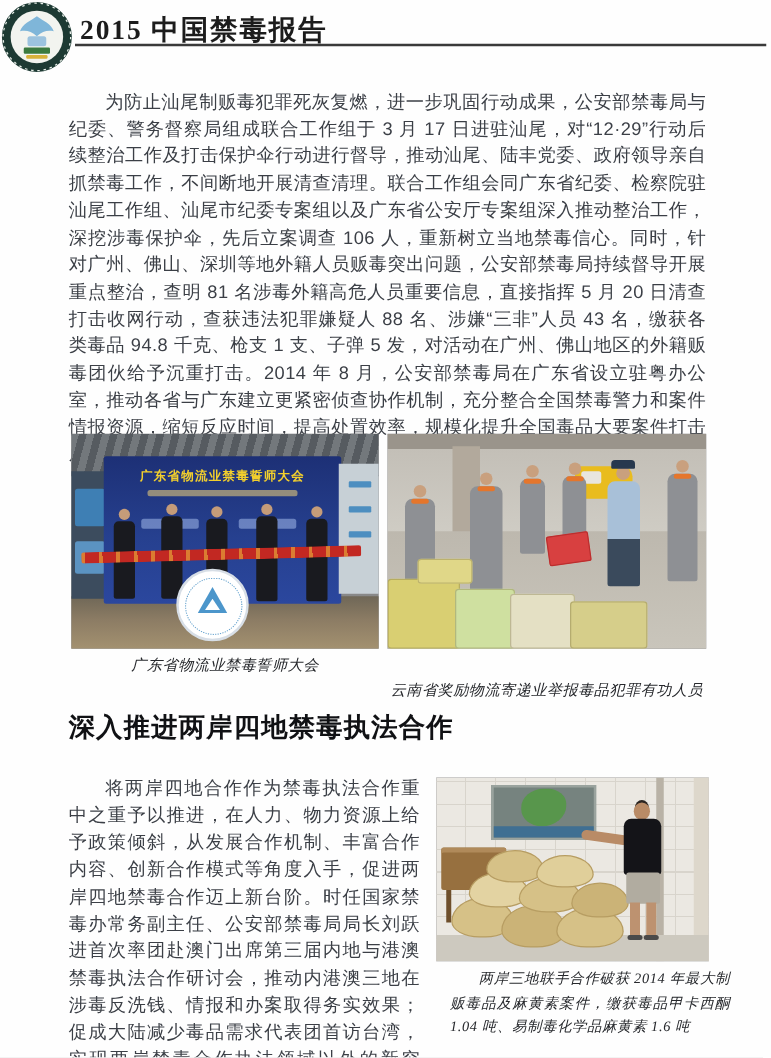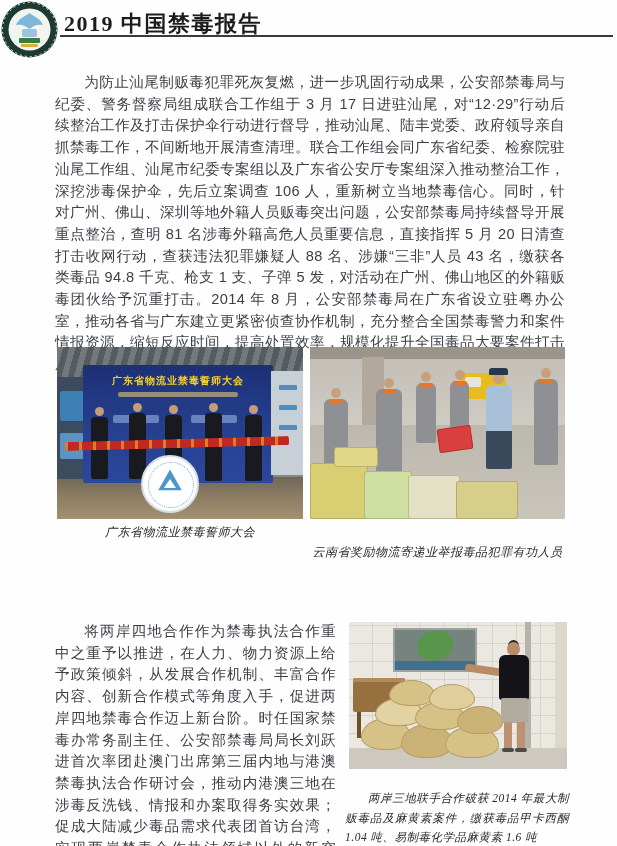--- a/index.html
+++ b/index.html
@@ -117,21 +117,21 @@
       <svg width="57" height="57" viewBox="0 0 57 57">
         <circle cx="28.5" cy="28.5" r="28" fill="#1d3a33"></circle>
         <circle cx="28.5" cy="28.5" r="27" fill="none" stroke="#e8efe9" stroke-width="1" stroke-dasharray="2 3"></circle>
         <circle cx="28.5" cy="28.5" r="21" fill="#f2f4ef"></circle>
         <path d="M28.5 12 C34 16 40 18 42 24 C37 23 33 24 28.5 28 C24 24 20 23 15 24 C17 18 23 16 28.5 12 Z" fill="#7fb6d9"></path>
         <rect x="21" y="28" width="15" height="8" rx="2" fill="#9cc3de"></rect>
         <rect x="18" y="37" width="21" height="5" rx="1" fill="#3b7a3f"></rect>
         <rect x="20" y="43" width="17" height="3" rx="1" fill="#d8b23a"></rect>
       </svg>
     </div>
-    <h1 class="report-title">2019 中国禁毒报告</h1>
+    <h1 class="report-title">2015 中国禁毒报告</h1>
     <div class="header-rule"></div>
   </div>
 
   <p class="body-par par-shanwei">为防止汕尾制贩毒犯罪死灰复燃，进一步巩固行动成果，公安部禁毒局与纪委、警务督察局组成联合工作组于 3 月 17 日进驻汕尾，对“12·29”行动后续整治工作及打击保护伞行动进行督导，推动汕尾、陆丰党委、政府领导亲自抓禁毒工作，不间断地开展清查清理。联合工作组会同广东省纪委、检察院驻汕尾工作组、汕尾市纪委专案组以及广东省公安厅专案组深入推动整治工作，深挖涉毒保护伞，先后立案调查 106 人，重新树立当地禁毒信心。同时，针对广州、佛山、深圳等地外籍人员贩毒突出问题，公安部禁毒局持续督导开展重点整治，查明 81 名涉毒外籍高危人员重要信息，直接指挥 5 月 20 日清查打击收网行动，查获违法犯罪嫌疑人 88 名、涉嫌“三非”人员 43 名，缴获各类毒品 94.8 千克、枪支 1 支、子弹 5 发，对活动在广州、佛山地区的外籍贩毒团伙给予沉重打击。2014 年 8 月，公安部禁毒局在广东省设立驻粤办公室，推动各省与广东建立更紧密侦查协作机制，充分整合全国禁毒警力和案件情报资源，缩短反应时间，提高处置效率，规模化提升全国毒品大要案件打击成效，推动全国毒品形势加快好转。</p>
 
   <div class="photo" style="left:57px;top:347px;width:246px;height:172px;">
     <div class="p1-floor"></div>
     <div class="p1-ceiling"></div>
     <div class="p1-screens">
       <div class="p1-screen-glow"></div>
@@ -177,20 +177,21 @@
     <div class="p2-police"></div>
     <div class="p2-folder"></div>
     <div class="pkg" style="left:0;top:116px;width:58px;height:56px;background:#d9cf72;"></div>
     <div class="pkg" style="left:54px;top:124px;width:48px;height:48px;background:#cfe0a0;"></div>
     <div class="pkg" style="left:98px;top:128px;width:52px;height:44px;background:#e4e0c4;"></div>
     <div class="pkg" style="left:146px;top:134px;width:62px;height:38px;background:#d6ce8a;"></div>
     <div class="pkg" style="left:24px;top:100px;width:44px;height:20px;background:#e0d788;"></div>
   </div>
   <p class="caption caption-center" style="left:310px;top:544px;width:255px;">云南省奖励物流寄递业举报毒品犯罪有功人员</p>
 
+  <h2 class="section-heading">深入推进两岸四地禁毒执法合作</h2>
 
   <p class="body-par par-coop">将两岸四地合作作为禁毒执法合作重中之重予以推进，在人力、物力资源上给予政策倾斜，从发展合作机制、丰富合作内容、创新合作模式等角度入手，促进两岸四地禁毒合作迈上新台阶。时任国家禁毒办常务副主任、公安部禁毒局局长刘跃进首次率团赴澳门出席第三届内地与港澳禁毒执法合作研讨会，推动内港澳三地在涉毒反洗钱、情报和办案取得务实效果；促成大陆减少毒品需求代表团首访台湾，实现两岸禁毒合作执法领域以外的新突破；推动香</p>
 
   <div class="photo" style="left:349px;top:622px;width:218px;height:147px;">
     <div class="p3-tiles"></div>
     <div class="p3-doorframe"></div>
     <div class="p3-rightwall"></div>
     <div class="p3-floor"></div>
     <div class="p3-window">
       <div class="p3-plant"></div>
@@ -209,15 +210,15 @@
     <div class="sack" style="left:80px;top:62px;width:44px;height:24px;background:#e0cf9a;"></div>
     <div class="p3-arm"></div>
     <div class="p3-head"></div>
     <div class="p3-torso"></div>
     <div class="p3-shorts"></div>
     <div class="p3-leg" style="left:155px;"></div>
     <div class="p3-leg" style="left:168px;"></div>
     <div class="p3-sandal" style="left:153px;"></div>
     <div class="p3-sandal" style="left:166px;"></div>
   </div>
-  <p class="caption caption-justify" style="left:345px;top:774px;width:224px;margin-top:15px;">两岸三地联手合作破获 2014 年最大制贩毒品及麻黄素案件，缴获毒品甲卡西酮 1.04 吨、易制毒化学品麻黄素 1.6 吨</p>
+  <p class="caption caption-justify" style="left:360px;top:774px;width:224px;">两岸三地联手合作破获 2014 年最大制贩毒品及麻黄素案件，缴获毒品甲卡西酮 1.04 吨、易制毒化学品麻黄素 1.6 吨</p>
 
 </div>
 
 </body></html>

